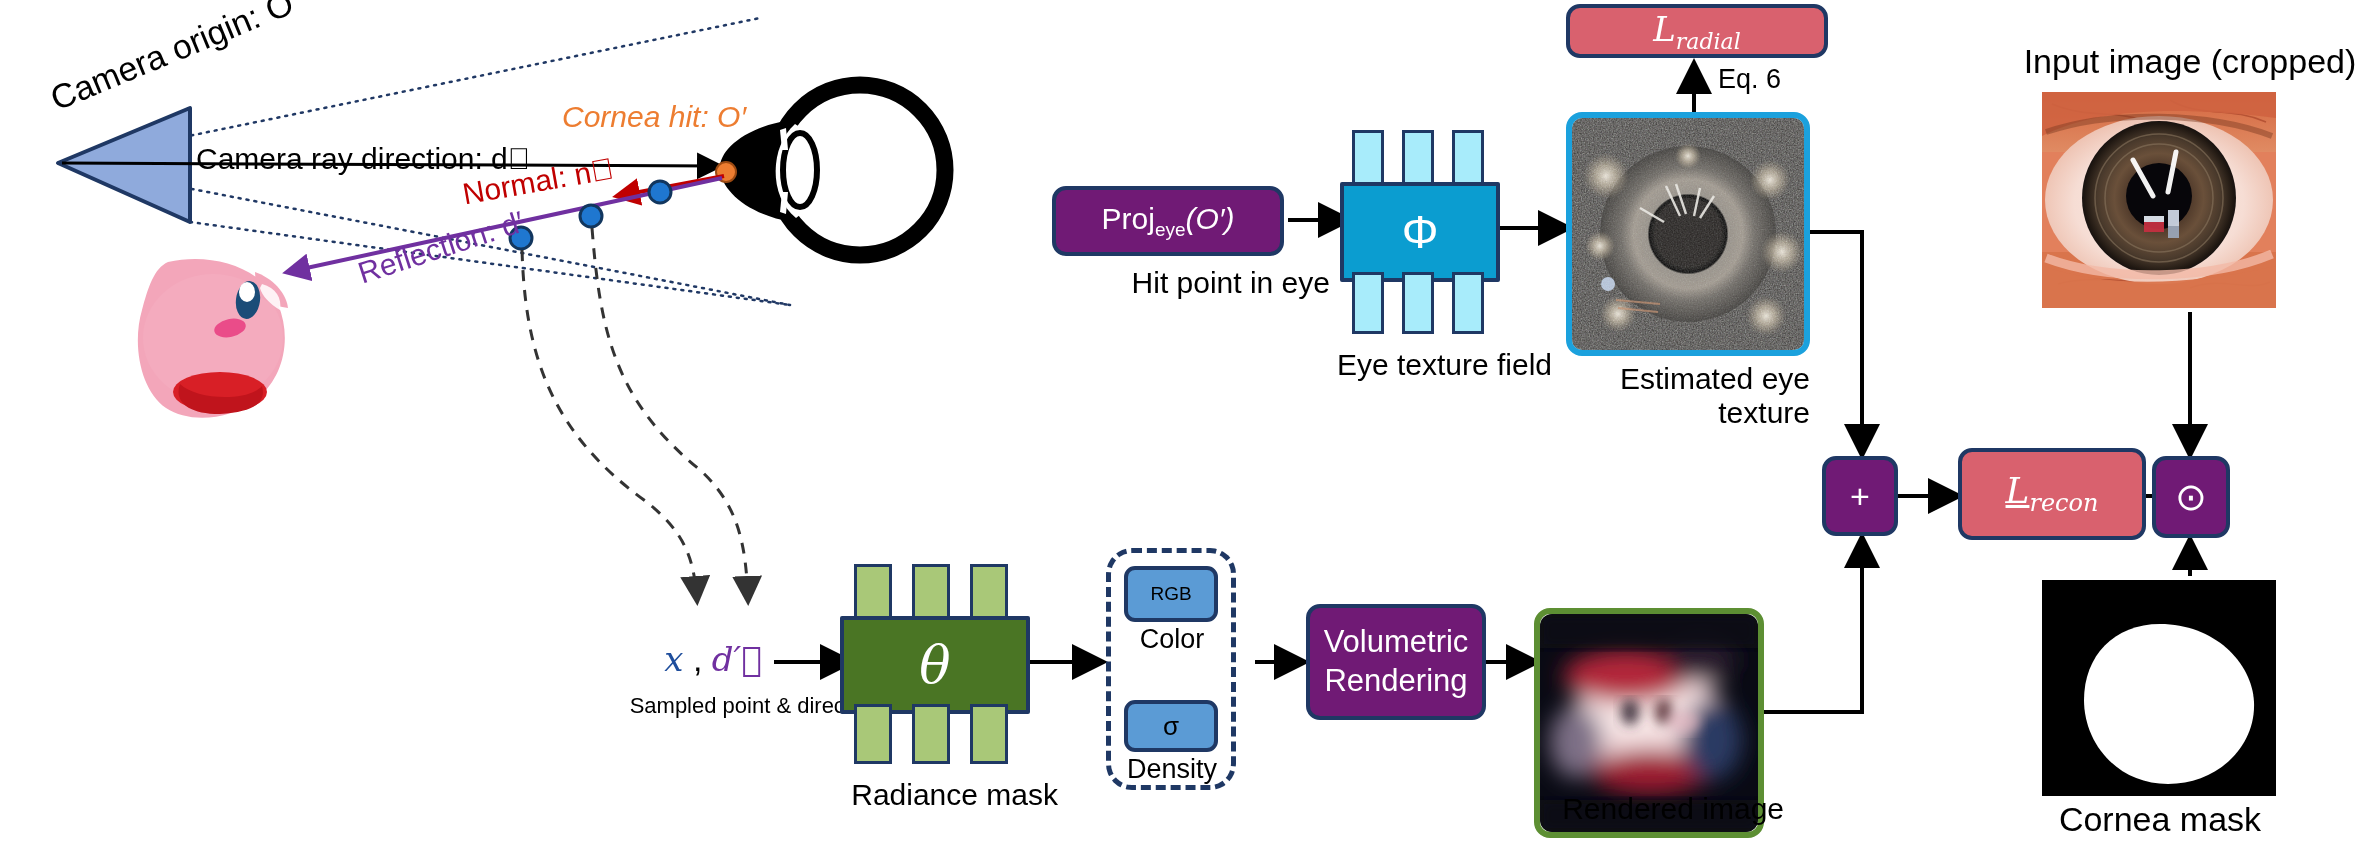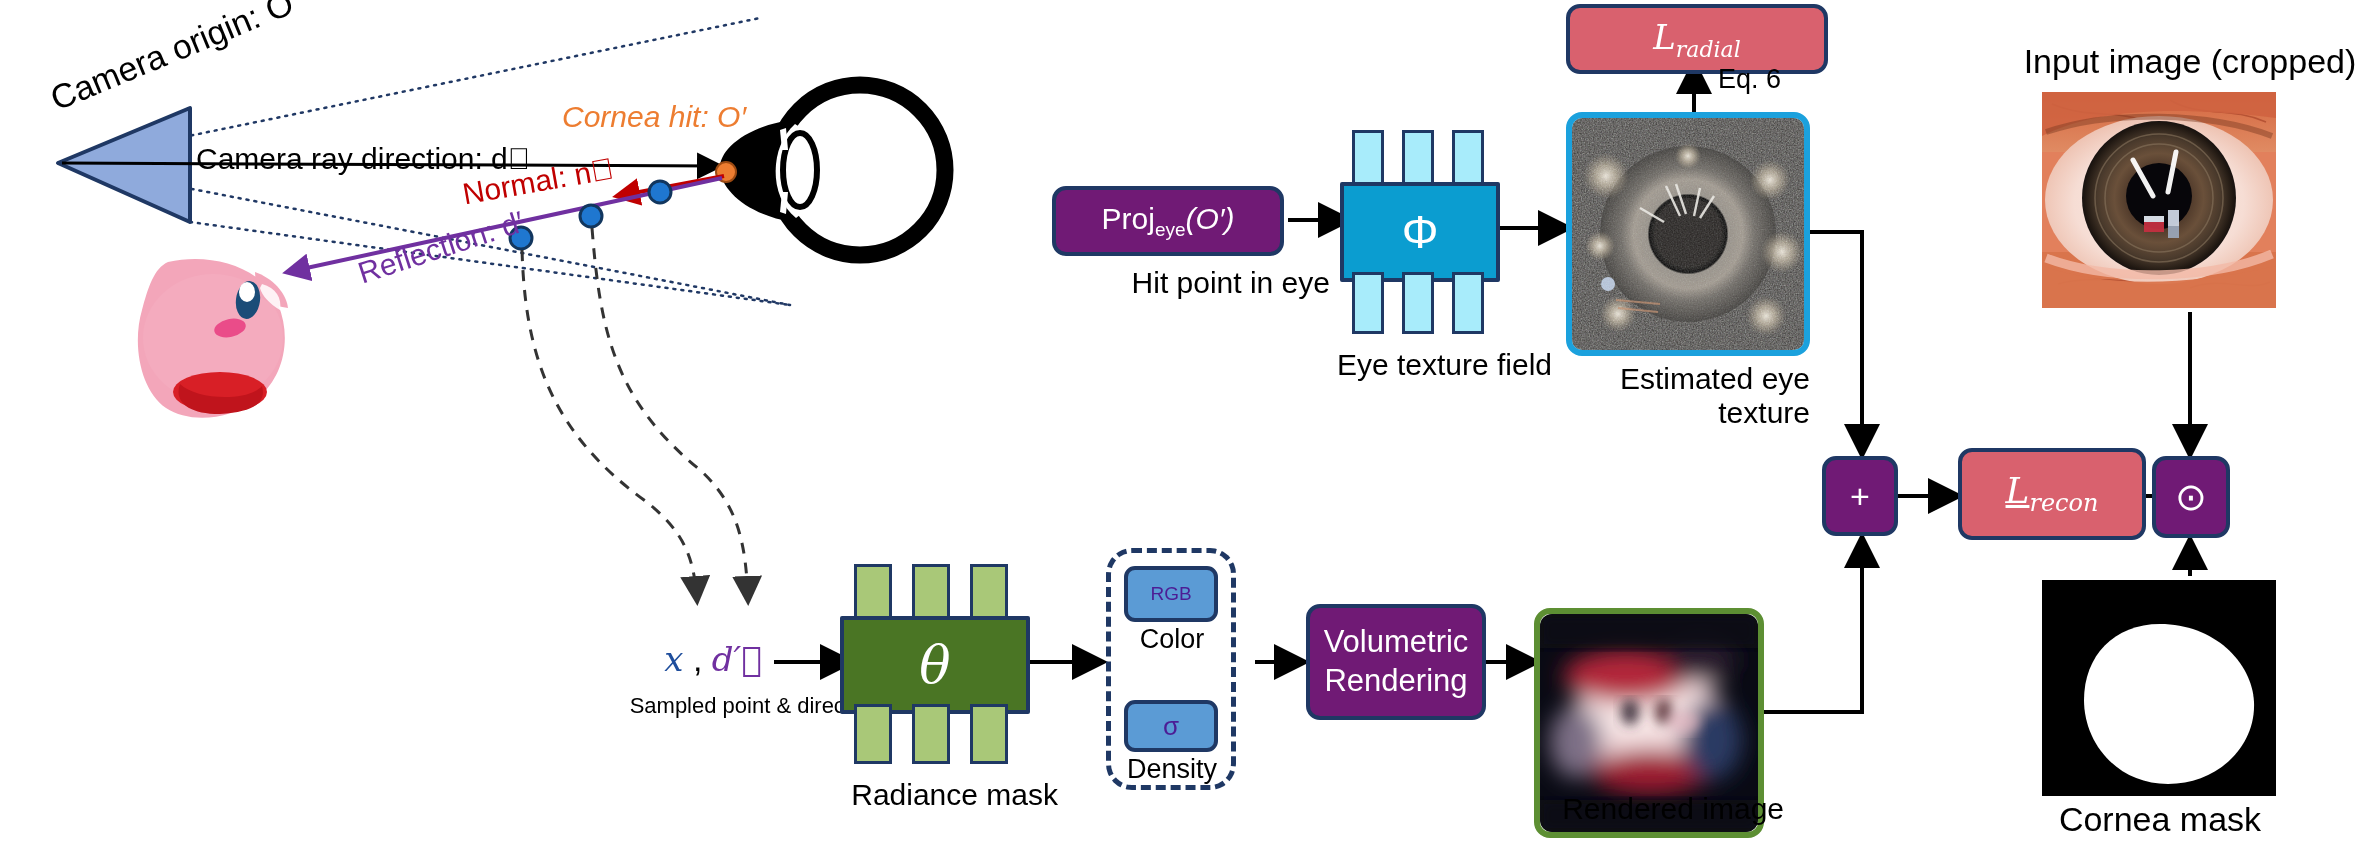--- a/index.html
+++ b/index.html
@@ -9,21 +9,21 @@
   .abs{position:absolute;}
   svg.layer{position:absolute;left:0;top:0;width:2368px;height:843px;pointer-events:none;}
 
   
   .node{position:absolute;box-sizing:border-box;display:flex;align-items:center;
         justify-content:center;text-align:center;border:4px solid #1f3864;}
   .node-dark{background:#701a75;color:#fff;}
   .node-red{background:#d9616e;color:#fff;}
   .node-cyan{background:#0b9dd0;color:#fff;}
   .node-green{background:#4a7524;color:#fff;}
-  .node-lblue{background:#5b9bd5;color:#4c1d95;}
+  .node-lblue{background:#5b9bd5;color:#000000;}
   .r12{border-radius:14px;}
   .r10{border-radius:11px;}
 
   
   .cap{position:absolute;text-align:center;line-height:1.12;color:#000;}
   .s34{font-size:34px;}
   .s30{font-size:30px;text-align:right;}
   .s27{font-size:27px;}
   .s22{font-size:22px;}
 
@@ -336,21 +336,21 @@
   <div class="cap s30 abs" style="left:1292px;top:348px;width:260px;">
     <span>Eye texture field</span>
   </div>
 
   <div class="patch patch-cyan" style="left:1566px;top:112px;width:244px;height:244px;"></div>
   <div class="cap s30 abs" style="left:1570px;top:362px;width:240px;">
     <div>Estimated eye</div>
     <div>texture</div>
   </div>
 
-  <div class="node node-red r12" style="left:1566px;top:4px;width:262px;height:70px;font-size:34px;text-align:right;">
+  <div class="node node-red r12" style="left:1566px;top:4px;width:262px;height:54px;font-size:34px;text-align:right;">
     <span class="math">
       <span>L</span><sub style="font-size:22px;">radial</sub>
     </span>
   </div>
   <div class="cap s27 abs" style="left:1718px;top:64px;width:120px;text-align:left;">
     <span>Eq. 6</span>
   </div>
 
   <div style="position:absolute;left:840px;top:564px;width:196px;height:200px;">
     <div class="bar bar-green" style="left:14px;top:0;width:38px;height:60px;"></div>

